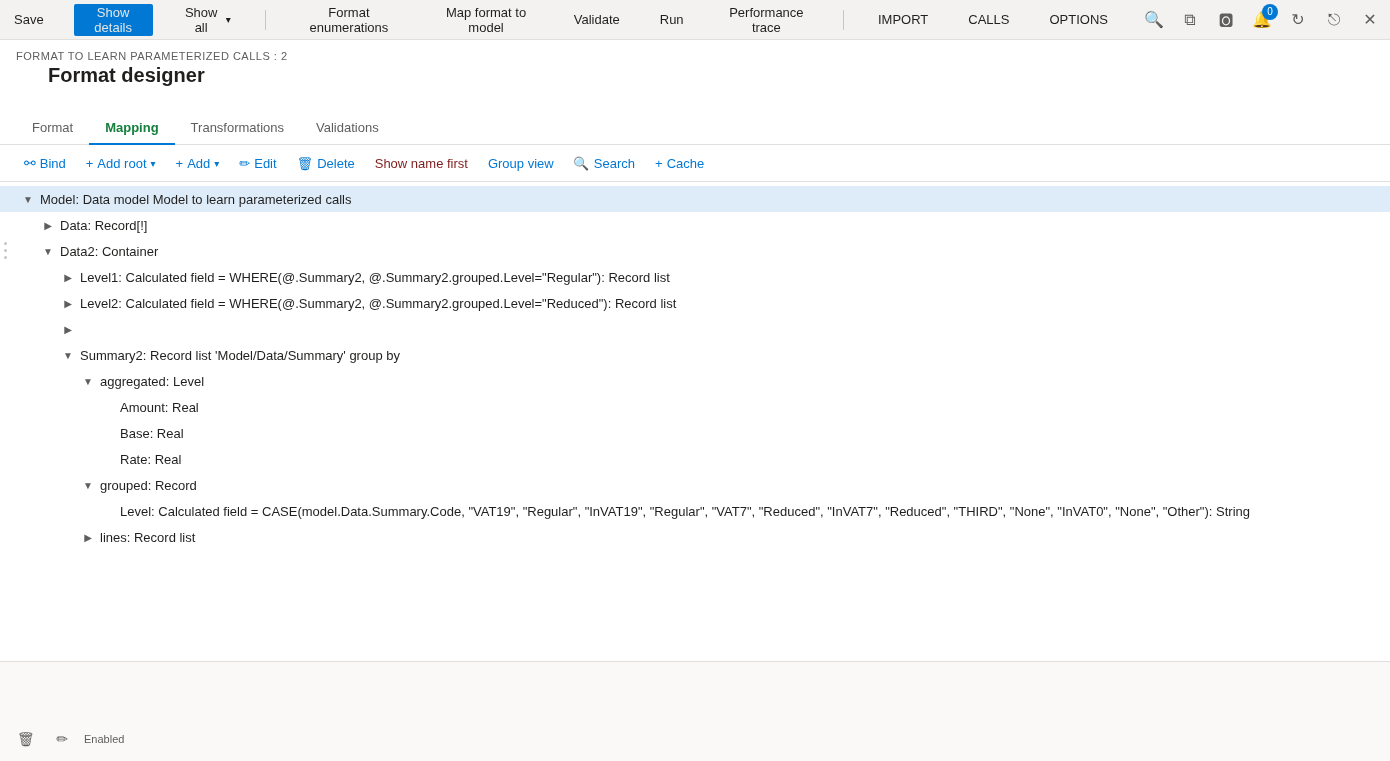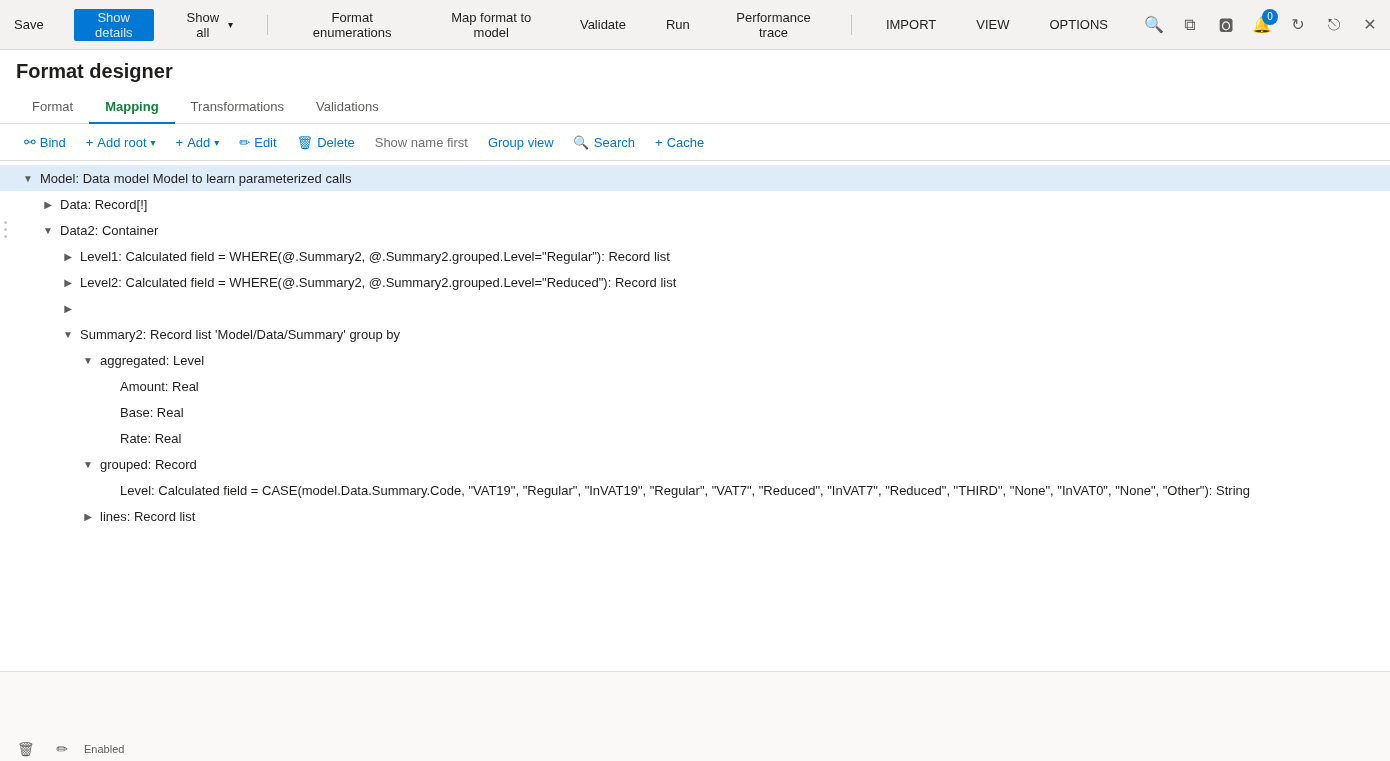--- a/index.html
+++ b/index.html
@@ -4,21 +4,21 @@
   <style>
     * { box-sizing: border-box; margin: 0; padding: 0; }
     body { font-family: 'Segoe UI', Arial, sans-serif; font-size: 13px; background: #f3f2f1; color: #201f1e; height: 761px; overflow: hidden; }
 
     
     .top-toolbar {
       display: flex;
       align-items: center;
       background: #f3f2f1;
       border-bottom: 1px solid #e1dfdd;
-      height: 50px;
+      height: 40px;
       padding: 0 4px;
       gap: 20px;
     }
     .toolbar-btn {
       display: flex;
       align-items: center;
       gap: 4px;
       padding: 4px 10px;
       border: none;
       background: transparent;
@@ -98,36 +98,38 @@
       color: #605e5c;
       text-transform: uppercase;
       letter-spacing: 0.5px;
       margin-bottom: 2px;
     }
     .page-title {
       font-size: 20px;
       font-weight: 600;
       color: #201f1e;
       margin-bottom: 8px;
+      margin-left: 32px;
     }
 
     
     .tabs {
       display: flex;
       border-bottom: 1px solid #e1dfdd;
       background: #fff;
       padding: 0 16px;
     }
     .tab {
       padding: 8px 16px;
       cursor: pointer;
       font-size: 13px;
       color: #605e5c;
       border-bottom: 2px solid transparent;
       margin-bottom: -1px;
+      margin-top: 17px;
     }
     .tab.active {
       color: #15803d;
       border-bottom: 2px solid #0078d4;
       font-weight: 600;
     }
 
     
     .secondary-toolbar {
       display: flex;
@@ -142,21 +144,21 @@
       align-items: center;
       gap: 4px;
       padding: 4px 8px;
       border: none;
       background: transparent;
       cursor: pointer;
       font-size: 13px;
       color: #0078d4;
       border-radius: 2px;
     }
-    .sec-btn.plain { color: #737373; }
+    .sec-btn.plain { color: #7f1d1d; }
 
     
     .tree-area {
       flex: 1;
       overflow-y: auto;
       background: #fff;
       padding: 4px 0;
     }
 
     
@@ -235,40 +237,41 @@
     <span class="chevron">▾</span>
   </button>
   <div class="toolbar-separator"></div>
   <button class="toolbar-btn">Format enumerations</button>
   <button class="toolbar-btn">Map format to model</button>
   <button class="toolbar-btn">Validate</button>
   <button class="toolbar-btn">Run</button>
   <button class="toolbar-btn">Performance trace</button>
   <div class="toolbar-separator"></div>
   <button class="toolbar-btn">IMPORT</button>
-  <button class="toolbar-btn">VIEW</button>
+  <button class="toolbar-btn">CALLS</button>
   <button class="toolbar-btn">OPTIONS</button>
 
   <div class="toolbar-right">
     <button class="icon-btn">🔍</button>
     <button class="icon-btn">⧉</button>
     <button class="icon-btn">🅾</button>
     <div class="notification-badge">
       <button class="icon-btn">🔔</button>
       <span class="badge-count">0</span>
     </div>
     <button class="icon-btn">↻</button>
     <button class="icon-btn">⎋</button>
     <button class="icon-btn">✕</button>
   </div>
 </div>
 
 <div class="main-content">
 
   <div class="page-header">
+    <div class="page-label">FORMAT TO LEARN PARAMETERIZED CALLS : 2</div>
     <div class="page-title">Format designer</div>
   </div>
 
   <div class="tabs">
     <div class="tab">Format</div>
     <div class="tab active">Mapping</div>
     <div class="tab">Transformations</div>
     <div class="tab">Validations</div>
   </div>
 

